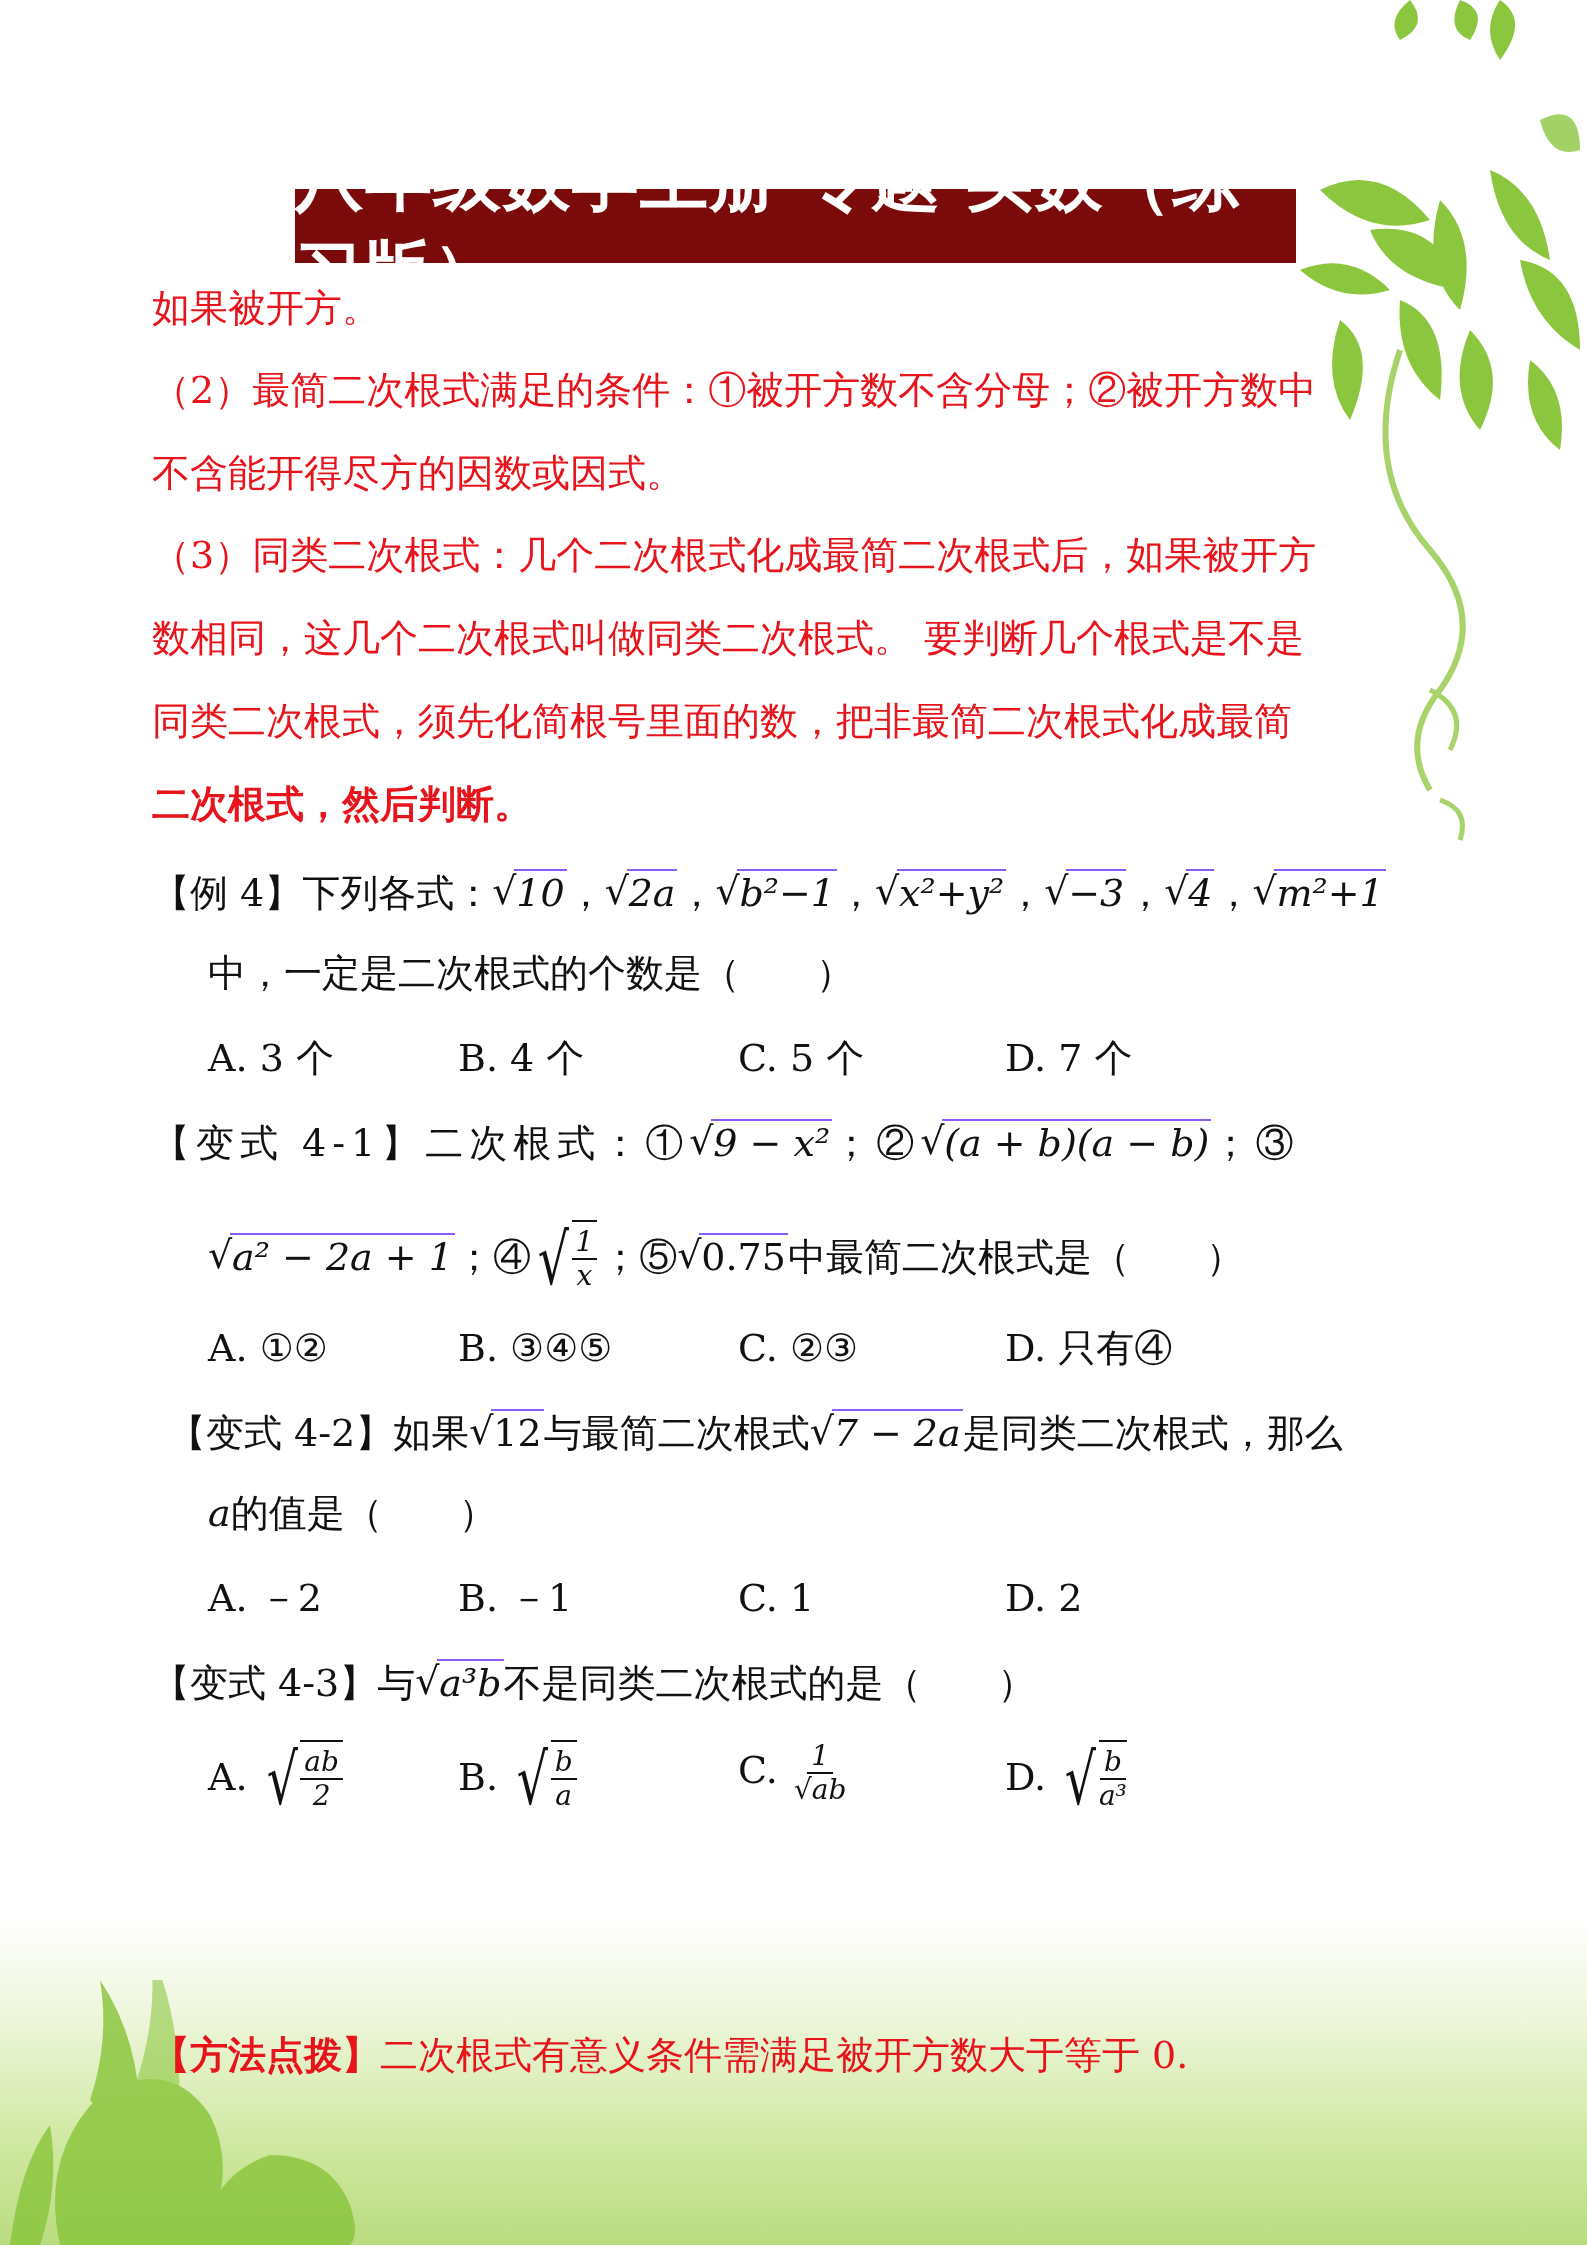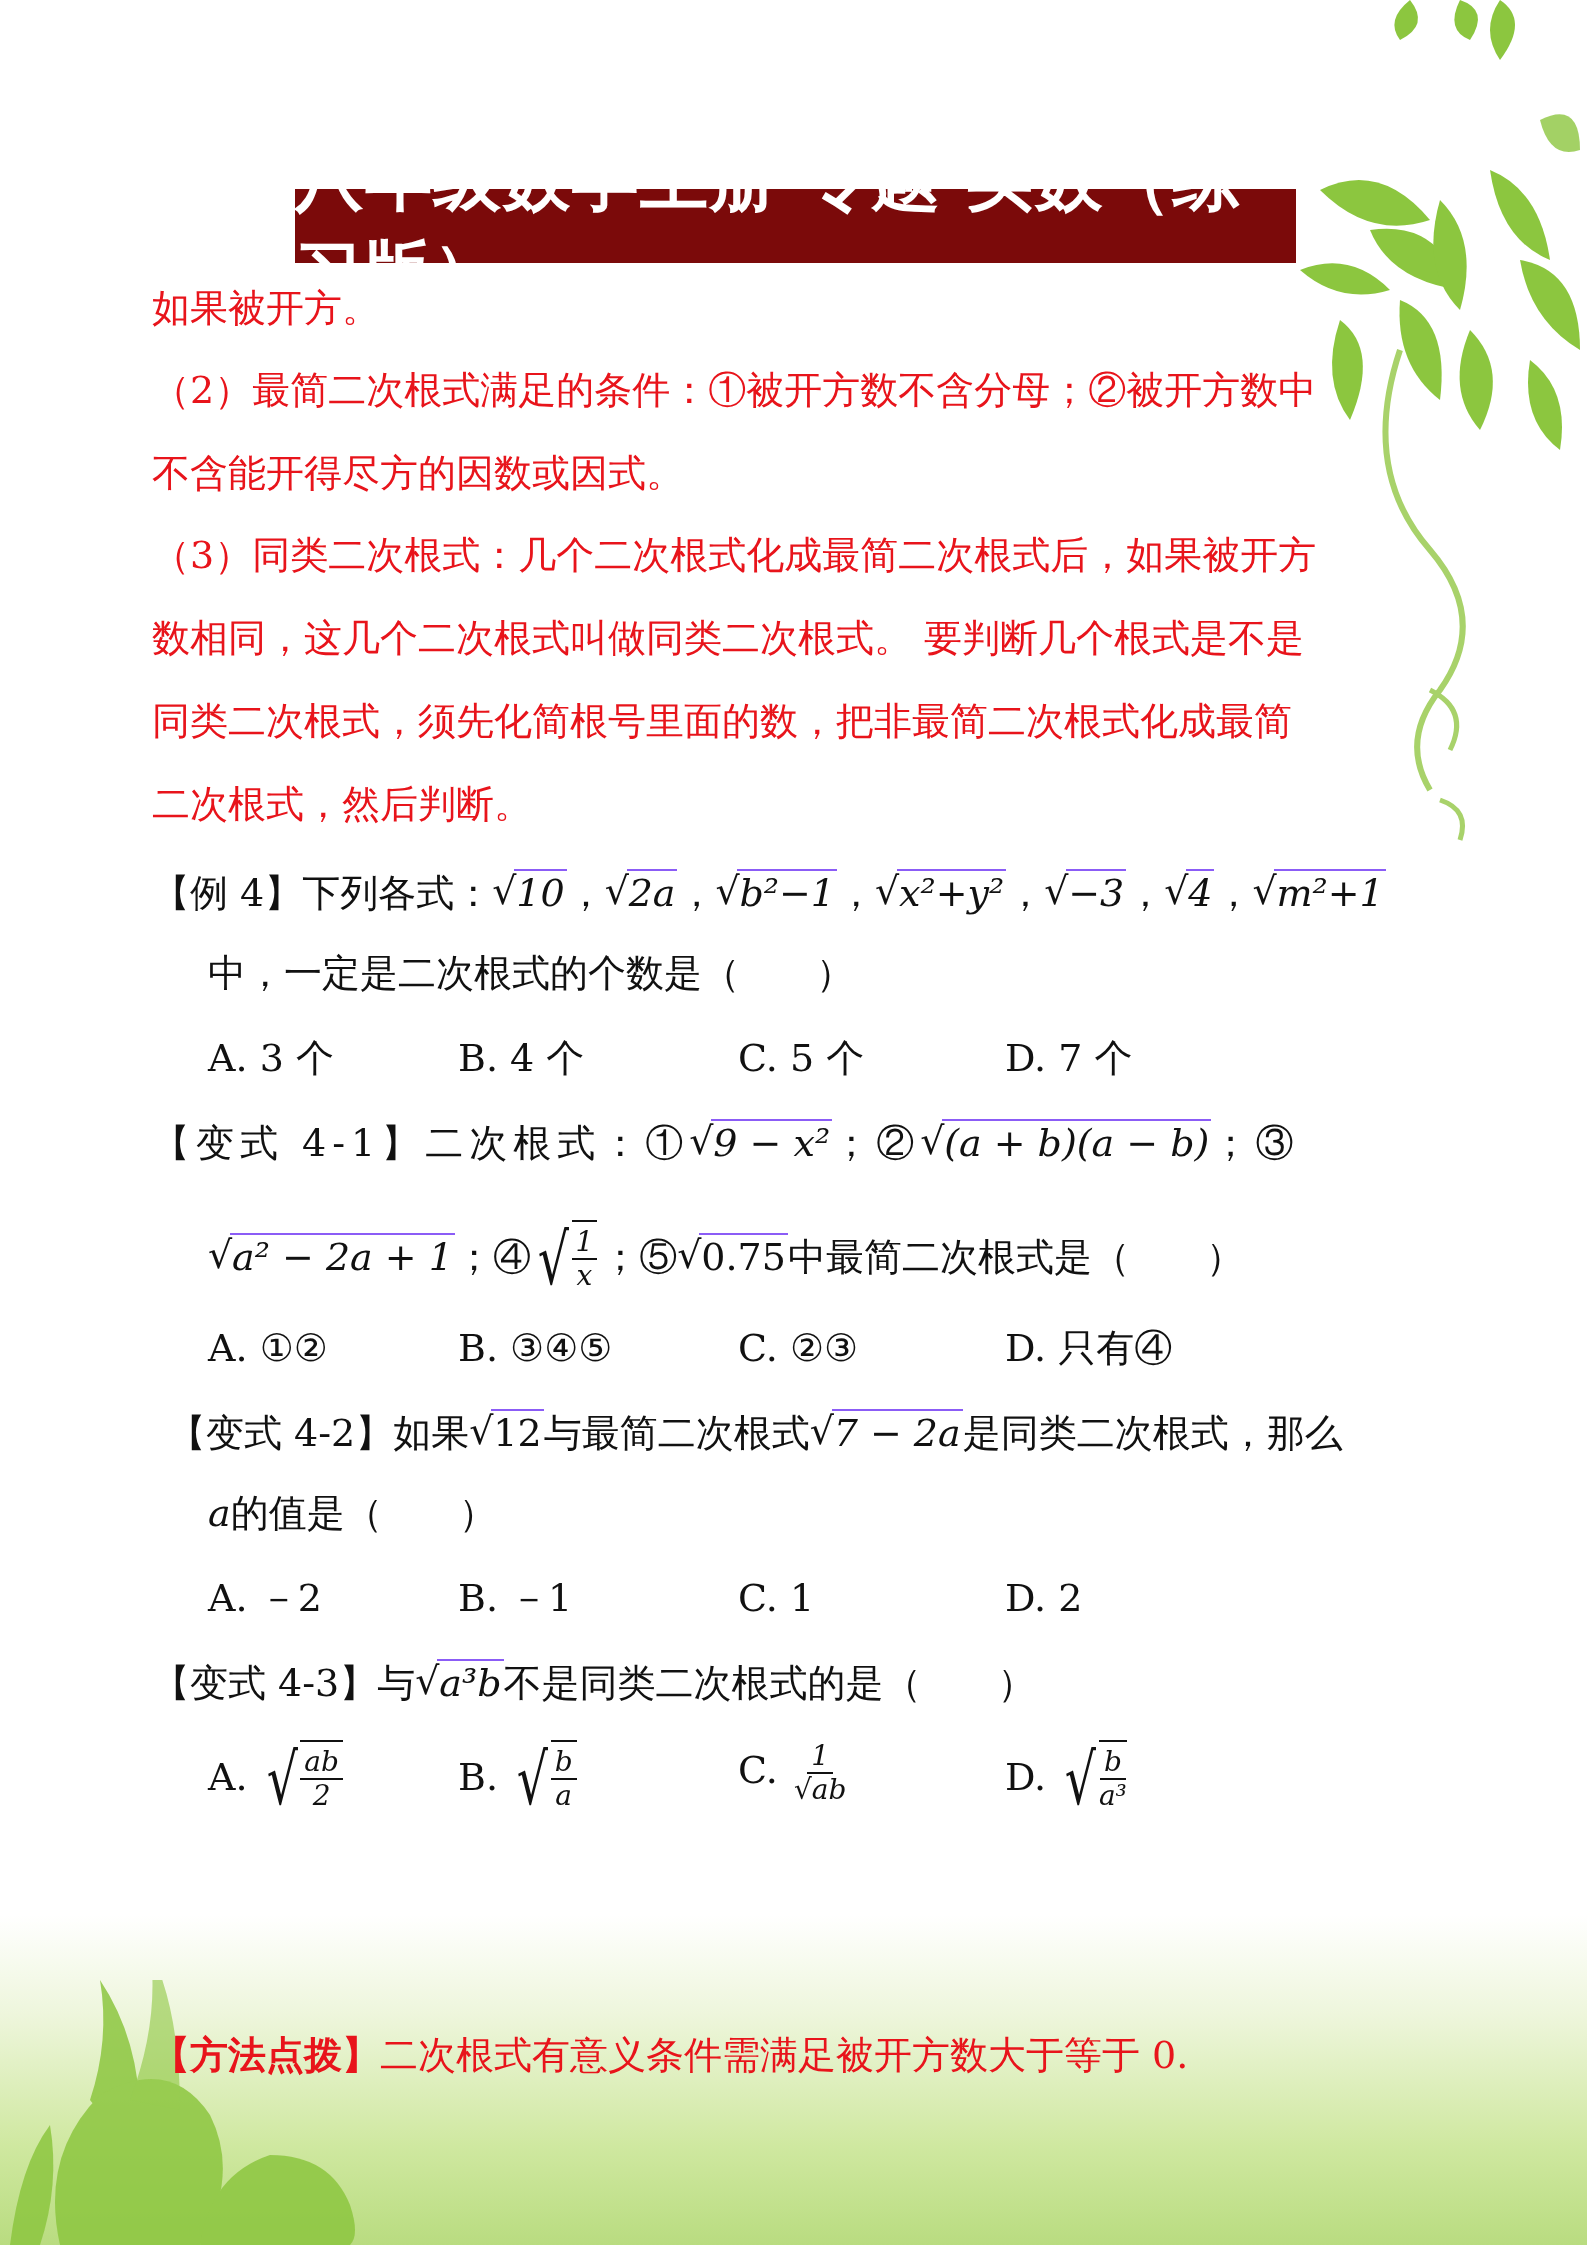--- a/index.html
+++ b/index.html
@@ -75,21 +75,21 @@
 
 <div class="title-bar">八年级数学上册 专题 实数（练习版）</div>
 
 <div class="content">
   <div class="line red" style="left:152px;top:283px;">如果被开方。</div>
   <div class="line red" style="left:152px;top:365px;">（2）最简二次根式满足的条件：①被开方数不含分母；②被开方数中</div>
   <div class="line red" style="left:152px;top:448px;">不含能开得尽方的因数或因式。</div>
   <div class="line red" style="left:152px;top:530px;">（3）同类二次根式：几个二次根式化成最简二次根式后，如果被开方</div>
   <div class="line red" style="left:152px;top:613px;">数相同，这几个二次根式叫做同类二次根式。 要判断几个根式是不是</div>
   <div class="line red" style="left:152px;top:696px;">同类二次根式，须先化简根号里面的数，把非最简二次根式化成最简</div>
-  <div class="line red" style="left:152px;top:779px;">二次根式，然后判断。</div>
+  <div class="line red" style="left:152px;top:779px;font-weight:bold;">二次根式，然后判断。</div>
 
   <div class="line black" style="left:152px;top:868px;">
     <span>【例 4】</span><span>下列各式：</span><span class="sqrt mi"><span class="rad">10</span></span>，<span class="sqrt mi"><span class="rad">2a</span></span>，<span class="sqrt mi"><span class="rad">b²−1</span></span>，<span class="sqrt mi"><span class="rad">x²+y²</span></span>，<span class="sqrt mi"><span class="rad">−3</span></span>，<span class="sqrt mi"><span class="rad">4</span></span>，<span class="sqrt mi"><span class="rad">m²+1</span></span>
   </div>
   <div class="line black" style="left:208px;top:948px;">中，一定是二次根式的个数是（　　）</div>
   <div class="opt" style="left:208px;top:1033px;"><span>A.</span> <span>3 个</span></div>
   <div class="opt" style="left:458px;top:1033px;"><span>B.</span> <span>4 个</span></div>
   <div class="opt" style="left:738px;top:1033px;"><span>C.</span> <span>5 个</span></div>
   <div class="opt" style="left:1005px;top:1033px;"><span>D.</span> <span>7 个</span></div>
 

